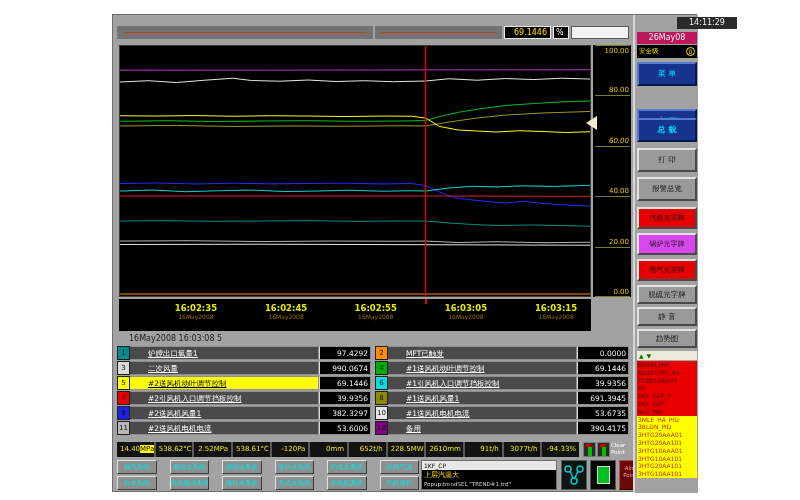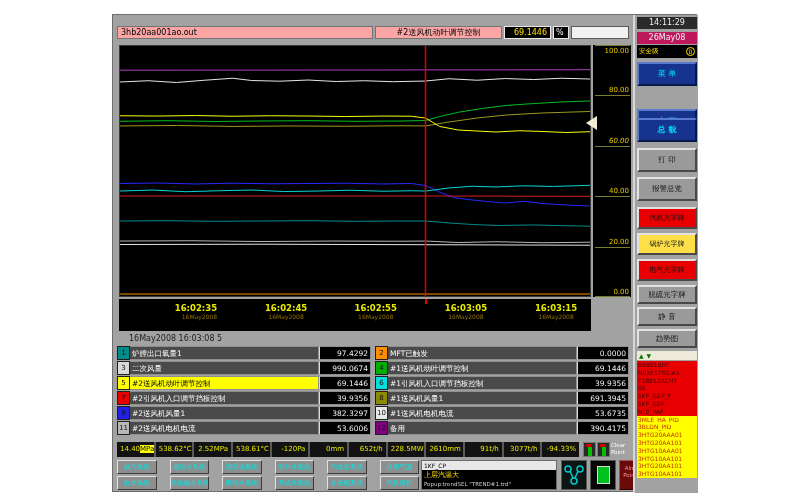--- a/index.html
+++ b/index.html
@@ -7,21 +7,21 @@
               font-family:"DejaVu Sans", sans-serif; }
   #stage { position:relative; width:800px; height:500px; background:#fff; }
 
   
   .win { position:absolute; left:112px; top:14px; width:585px; height:478px;
          background:#a2a2a2; border:1px solid #6e6e6e; }
 
   
   .tb { position:absolute; top:11px; height:13px; font-size:8px; line-height:11px;
         white-space:nowrap; overflow:hidden; }
-  .tb.yellow { background:#fca5a5; color:#000; border:1px solid #737373; padding:0 3px; }
+  .tb.yellow { background:#c2410c; color:#000; border:6px solid #737373; padding:0 3px; }
   #file-label { left:4px; width:256px; }
   #point-label { left:262px; width:127px; text-align:center; }
   #point-value { left:391px; width:47px; background:#000; color:#ffe000;
                  border:1px solid #e8e8e8; text-align:right; padding:0 3px; }
   #point-unit { left:440px; width:16px; background:#000; color:#f0f0f0;
                 border:1px solid #e8e8e8; text-align:left; padding:0 2px; }
   #top-blank-field { left:458px; width:58px; background:#f2f2f2; border:1px solid #5a5a5a; }
 
   
   #chart { position:absolute; left:6px; top:30px; width:472px; height:252px;
@@ -42,22 +42,22 @@
   .xt .d { font-size:6px; color:#927400; white-space:nowrap; }
   #cursor-tick { position:absolute; top:0; width:2px; height:5px; background:#e80000; }
 
   
   #legend-header { position:absolute; left:16px; top:319px; font-size:8px; color:#1c1c1c; }
   .leg-col { position:absolute; top:331px; width:254px; }
   #leg-left { left:4px; } #leg-right { left:262px; }
   .leg-row { display:flex; height:14px; margin-bottom:1px; font-size:7.5px; }
   .leg-num { width:13px; text-align:center; line-height:13px; font-size:7px; color:#101010;
              border:1px solid #202020; }
-  .leg-label { flex:1; background:#4a4a4a; color:#fff; line-height:13px; padding:0 2px;
-               border:1px solid #8e8e8e; border-left:none; white-space:nowrap; overflow:hidden; }
+  .leg-label { flex:1; background:#4a4a4a; color:#fff; line-height:13px; padding:0 18px;
+               border:1px solid #8e8e8e; border-left:none; white-space:nowrap; overflow:hidden;text-decoration:underline; }
   .leg-label.hl { background:#ffff00; color:#000; }
   .leg-val { width:52px; background:#000; color:#f0f0f0; text-align:right; line-height:13px;
              padding:0 2px; border:1px solid #8e8e8e; border-left:1px solid #d8d8d8;
              white-space:nowrap; overflow:hidden; }
 
   
   #status-bar { position:absolute; left:4px; top:427px; width:462px; height:15px;
                 background:#5a5a5a; display:flex; gap:2px; }
   .seg { flex:1; background:#121212; color:#e8e800; font-size:7px; line-height:14px;
          text-align:right; padding:0 3px; white-space:nowrap; overflow:hidden; }
@@ -92,21 +92,21 @@
   #alm-point-btn { position:absolute; left:506px; top:445px; width:22px; height:30px;
                    background:#6a0a0a; color:#ff9090; font-size:5.5px; line-height:1.25;
                    text-align:center; padding-top:4px;
                    border:1px solid; border-color:#a85050 #300000 #300000 #a85050; }
 
   
   #sidebar { position:absolute; left:520px; top:0; width:65px; height:478px;
              background:#a2a2a2; border-left:2px solid #d8d8d8; }
   .sb { position:absolute; left:2px; width:60px; overflow:hidden; white-space:nowrap; }
   #sb-time  { top:2px;  height:12px; background:#2a2a2a; color:#f0f0f0; font-size:8px;
-              line-height:12px; text-align:center; }
+              line-height:12px; text-align:center;margin-left:40px; }
   #sb-date  { top:17px; height:12px; background:#be185d; color:#f0f0f0; font-size:8px;
               line-height:12px; text-align:center; }
   #sb-security { top:30px; height:13px; background:#000; display:flex; align-items:center;
                  padding:0 2px; }
   #sb-security .lab { color:#ffe000; font-size:6.5px; }
   #sb-security .circ { margin-left:auto; width:9px; height:9px; border:1px solid #ffe000;
                        border-radius:50%; color:#ffe000; font-size:6px; line-height:7px;
                        text-align:center; }
   .sb-btn { text-align:center; overflow:hidden; white-space:nowrap; }
   .sb-blue { background:#16348e; color:#00d8ff; font-size:8px;
@@ -163,21 +163,21 @@
         <div class="ytick-label" style="top: 142.2px;">40.00</div>
         <div class="ytick-line" style="top: 201.6px;"></div>
         <div class="ytick-label" style="top: 192.6px;">20.00</div>
         <div class="ytick-line" style="top: 251px;"></div>
         <div class="ytick-label" style="top: 243px;">0.00</div>
       </div>
     <div id="scale-pointer" style="top: 100.868px;"></div>
 
     <div id="x-axis">
       <div id="cursor-tick" style="left: 305.8px;"></div>
-    <div class="xt" style="left: 16.3%; text-align: right;">
+    <div class="xt" style="left: 16.3%;">
           <div class="t">16:02:35</div>
           <div class="d">16May2008</div>
         </div>
         <div class="xt" style="left: 35.4%;">
           <div class="t">16:02:45</div>
           <div class="d">16May2008</div>
         </div>
         <div class="xt" style="left: 54.4%;">
           <div class="t">16:02:55</div>
           <div class="d">16May2008</div>
@@ -325,21 +325,21 @@
         <span class="lab">安全级</span>
         <span class="circ">0</span>
       </div>
       <div id="sb-buttons">
           <div class="sb sb-btn sb-blue" style="top: 47px; height: 24px; line-height: 20px;">菜 单</div>
           <div class="sb sb-btn sb-blue" style="top: 75px; height: 24px; line-height: 20px; margin-top: 19px;">上 页</div>
           <div class="sb sb-btn sb-blue" style="top: 103px; height: 24px; line-height: 20px; font-weight: bold;">总 貌</div>
           <div class="sb sb-btn sb-gray" style="top: 133px; height: 24px; line-height: 20px;">打 印</div>
           <div class="sb sb-btn sb-gray" style="top: 162px; height: 24px; line-height: 20px;">报警总览</div>
           <div class="sb sb-btn sb-panel" style="top: 192px; height: 22px; line-height: 18px; background: rgb(232, 0, 0);">汽机光字牌</div>
-          <div class="sb sb-btn sb-panel" style="top: 218px; height: 22px; line-height: 18px; background: #fde047;">锅炉光字牌</div>
+          <div class="sb sb-btn sb-panel" style="top: 218px; height: 22px; line-height: 18px; background: #d946ef;">锅炉光字牌</div>
           <div class="sb sb-btn sb-panel" style="top: 244px; height: 22px; line-height: 18px; background: rgb(232, 0, 0);">电气光字牌</div>
           <div class="sb sb-btn sb-gray" style="top: 270px; height: 19px; line-height: 15px;">脱硫光字牌</div>
           <div class="sb sb-btn sb-gray" style="top: 292px; height: 19px; line-height: 15px;">静 音</div>
           <div class="sb sb-btn sb-gray" style="top: 314px; height: 19px; line-height: 15px; font-family: Liberation Serif, serif;">趋势图</div>
         </div>
       <div id="alarm-header" class="sb">▲▼</div>
       <div id="alarm-list" class="sb">
           <div class="alm red">B9901BHT</div>
           <div class="alm red">N01E175S.#1</div>
           <div class="alm red">T18E12ACHT</div>

